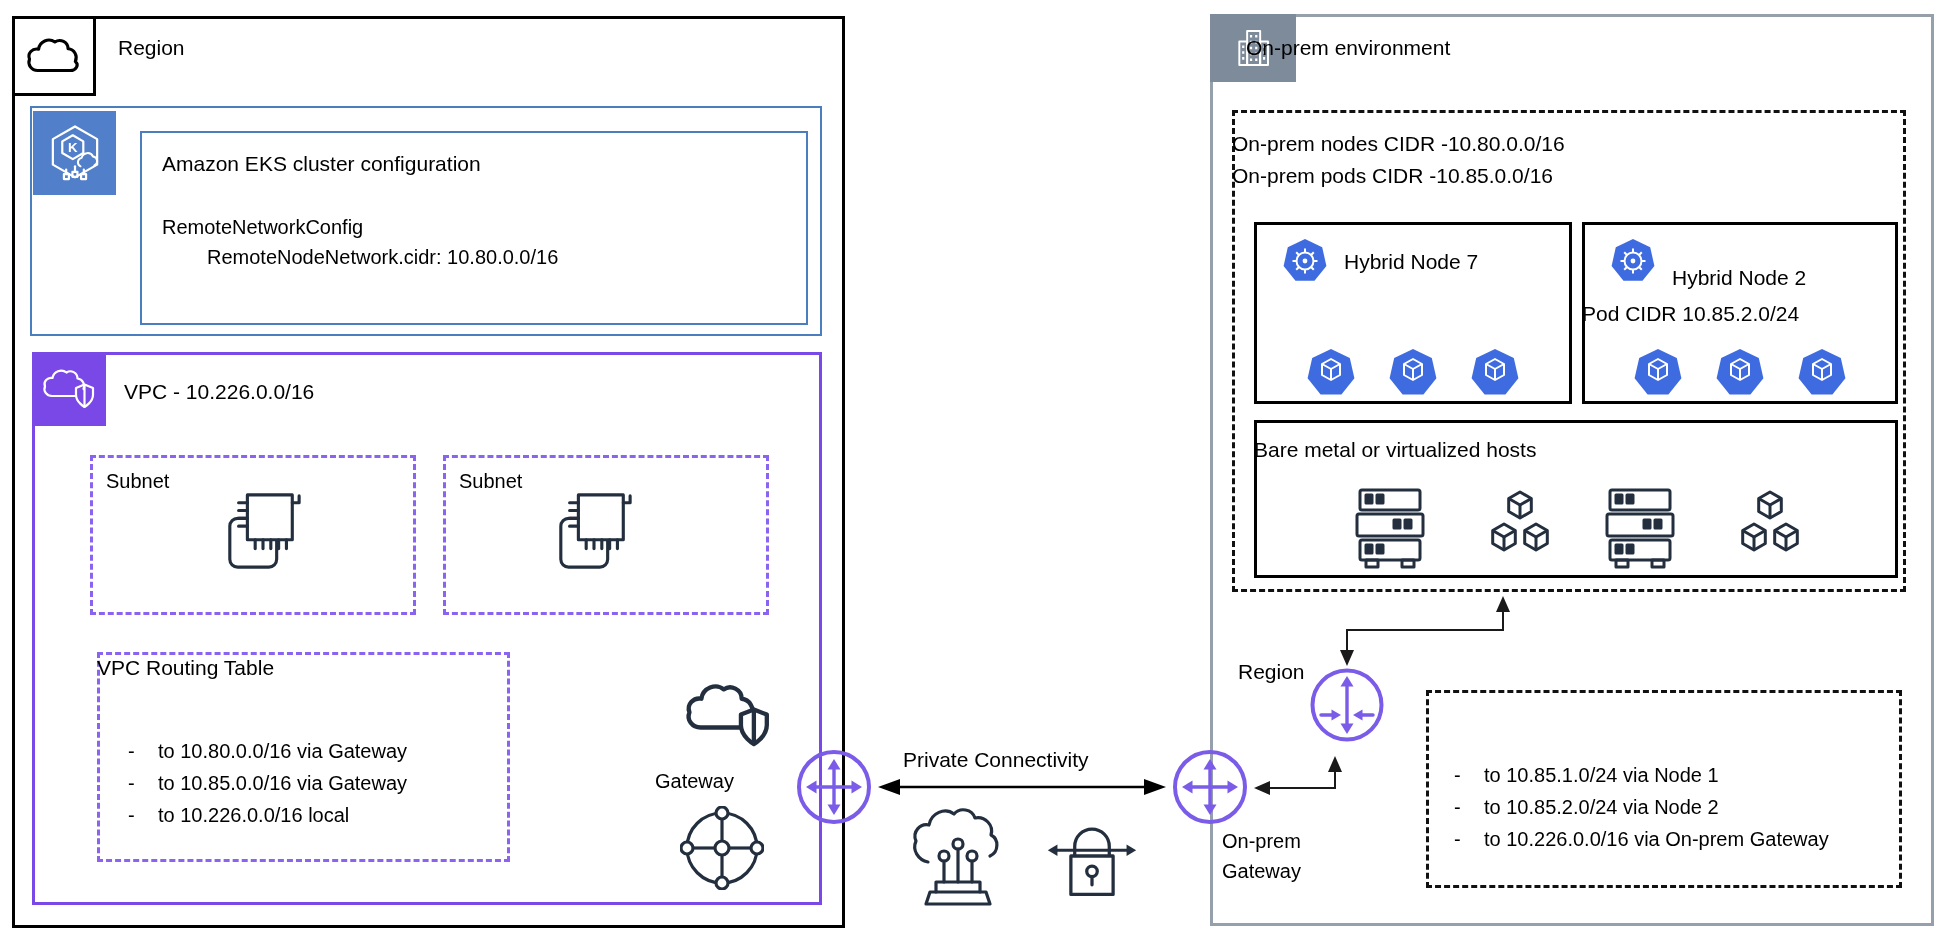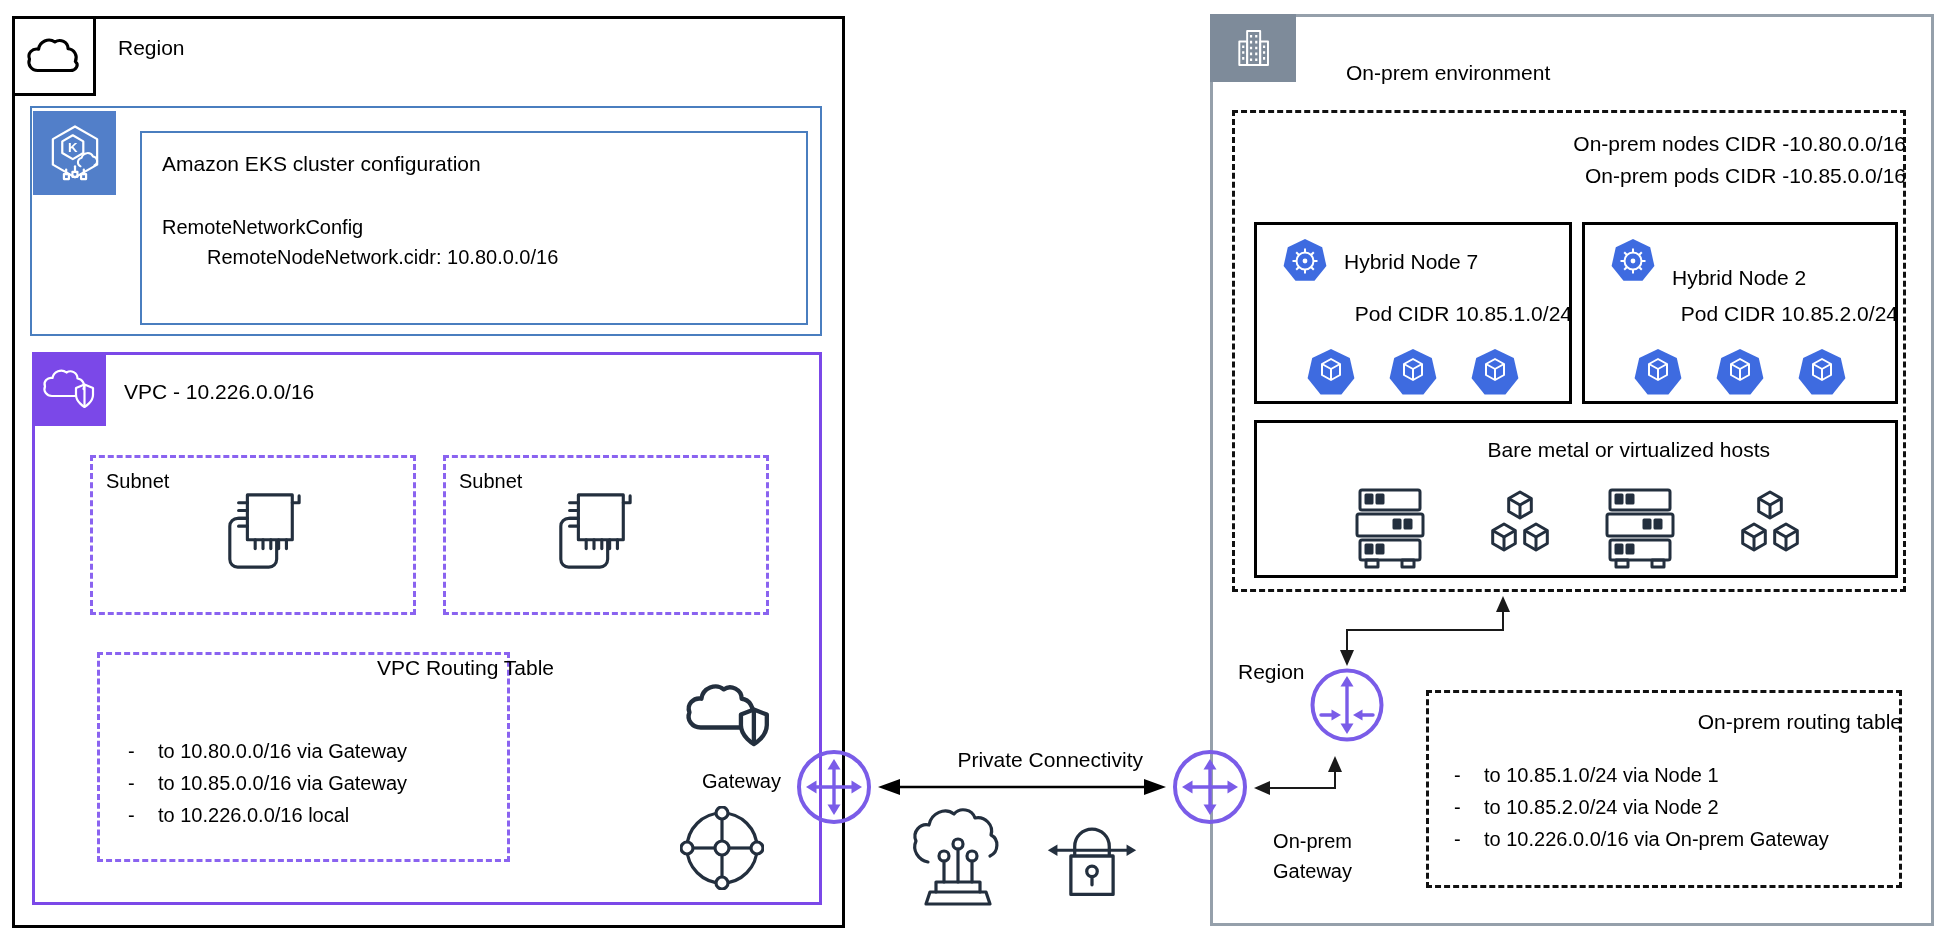--- a/index.html
+++ b/index.html
@@ -1,21 +1,21 @@
 <!DOCTYPE html>
 <html><head>
 <meta charset="utf-8">
 <style>
   html,body{margin:0;padding:0;background:#fff;}
   #canvas{position:relative;width:1946px;height:942px;background:#fff;
     font-family:"Liberation Sans",sans-serif;color:#000;overflow:hidden;}
   .abs{position:absolute;}
   .box{position:absolute;box-sizing:border-box;background:transparent;}
   .lbl{position:absolute;white-space:nowrap;}
-  .ctr{text-align:right;}
+  .ctr{text-align:left;}
   svg{display:block;}
   
   .region-border{border:3px solid #000;}
   .eks-border{border:2px solid #4a7ebf;}
   .vpc-border{border:3px solid #7b48e8;}
   .subnet-border{border:3px dashed #8a63f0;}
   
   .onprem-border{border:3px solid #95a0ab;}
   .blackdash{border:3px dashed #111;}
   .blacksolid{border:3px solid #000;}
@@ -189,21 +189,21 @@
     <svg width="56" height="52" viewBox="0 0 86 68" fill="none" stroke="#fff" stroke-width="3" stroke-linejoin="round">
       <rect x="34" y="8" width="20" height="52"></rect>
       <rect x="22" y="24" width="12" height="36"></rect>
       <rect x="54" y="24" width="12" height="36"></rect>
       <line x1="40" y1="14" x2="40" y2="56" stroke-dasharray="4 5" stroke-width="3.4"></line>
       <line x1="48" y1="14" x2="48" y2="56" stroke-dasharray="4 5" stroke-width="3.4"></line>
       <line x1="28" y1="30" x2="28" y2="56" stroke-dasharray="4 5" stroke-width="3.4"></line>
       <line x1="60" y1="30" x2="60" y2="56" stroke-dasharray="4 5" stroke-width="3.4"></line>
     </svg>
   </div>
-  <div class="lbl f21" style="left:1346px;top:36px;margin-top:25px;">On-prem environment</div>
+  <div class="lbl f21" style="left:1246px;top:36px;">On-prem environment</div>
 
   <div class="box blackdash" style="left:1232px;top:110px;width:674px;height:482px;"></div>
   <div class="lbl f21 ctr" style="left:1232px;top:132px;width:674px;">On-prem nodes CIDR -10.80.0.0/16</div>
   <div class="lbl f21 ctr" style="left:1232px;top:164px;width:674px;">On-prem pods CIDR -10.85.0.0/16</div>
 
   <div class="box blacksolid" style="left:1254px;top:222px;width:318px;height:182px;"></div>
   <div class="abs" style="left:1282px;top:238px;">
     <svg width="46" height="46" viewBox="0 0 46 46">
       <polygon points="23,1 40.2,9.3 44.4,27.9 32.5,42.8 13.5,42.8 1.6,27.9 5.8,9.3" fill="#3e6be0"></polygon>
       <circle cx="23" cy="23" r="8.5" fill="none" stroke="#fff" stroke-width="2"></circle>
@@ -214,21 +214,20 @@
           <line x1="17" y1="29" x2="14.2" y2="31.8"></line>
         <line x1="14.5" y1="23" x2="10.5" y2="23"></line>
           <line x1="17" y1="17" x2="14.2" y2="14.2"></line>
         <line x1="23" y1="14.5" x2="23" y2="10.5"></line>
           <line x1="29" y1="17" x2="31.8" y2="14.2"></line>
       </g>
       <circle cx="23" cy="23" r="2.4" fill="#fff"></circle>
     </svg>
   </div>
   <div class="lbl f21" style="left:1344px;top:250px;">Hybrid Node 7</div>
-  <div class="lbl f21 ctr" style="left:1254px;top:302px;width:318px;">Pod CIDR 10.85.1.0/24</div>
   <div class="abs" style="left:1306px;top:346px;">
     <svg width="50" height="54" viewBox="0 0 50 54">
         <polygon points="25,3 43.8,12 48.4,32.3 35.4,48.6 14.6,48.6 1.6,32.3 6.2,12" fill="#3e6be0"></polygon>
         <g fill="none" stroke="#fff" stroke-width="2" stroke-linejoin="round">
           <polygon points="25,13 34,18 34,29 25,34 16,29 16,18"></polygon>
           <polyline points="16,18 25,23 34,18"></polyline>
           <line x1="25" y1="23" x2="25" y2="34"></line>
         </g>
       </svg>
   </div>
@@ -399,21 +398,20 @@
       <polygon points="12,40 22.5,33.5 22.5,46.5" fill="#7a5ce8" stroke="none"></polygon>
       <polygon points="68,40 57.5,33.5 57.5,46.5" fill="#7a5ce8" stroke="none"></polygon>
     </svg>
   </div>
   <div class="abs ctr" style="left:1222px;top:826px;width:130px;font-size:20px;line-height:30px;">
     <div>On-prem</div>
     <div>Gateway</div>
   </div>
 
   <div class="box blackdash" style="left:1426px;top:690px;width:476px;height:198px;"></div>
-  <div class="lbl f21 ctr" style="left:1426px;top:710px;width:476px;">On-prem routing table</div>
   <div class="abs" style="left:1454px;top:764px;">
     <div class="route-row">
       <span class="dash">-</span>
       <span>to 10.85.1.0/24 via Node 1</span>
     </div>
     <div class="route-row">
       <span class="dash">-</span>
       <span>to 10.85.2.0/24 via Node 2</span>
     </div>
     <div class="route-row">

